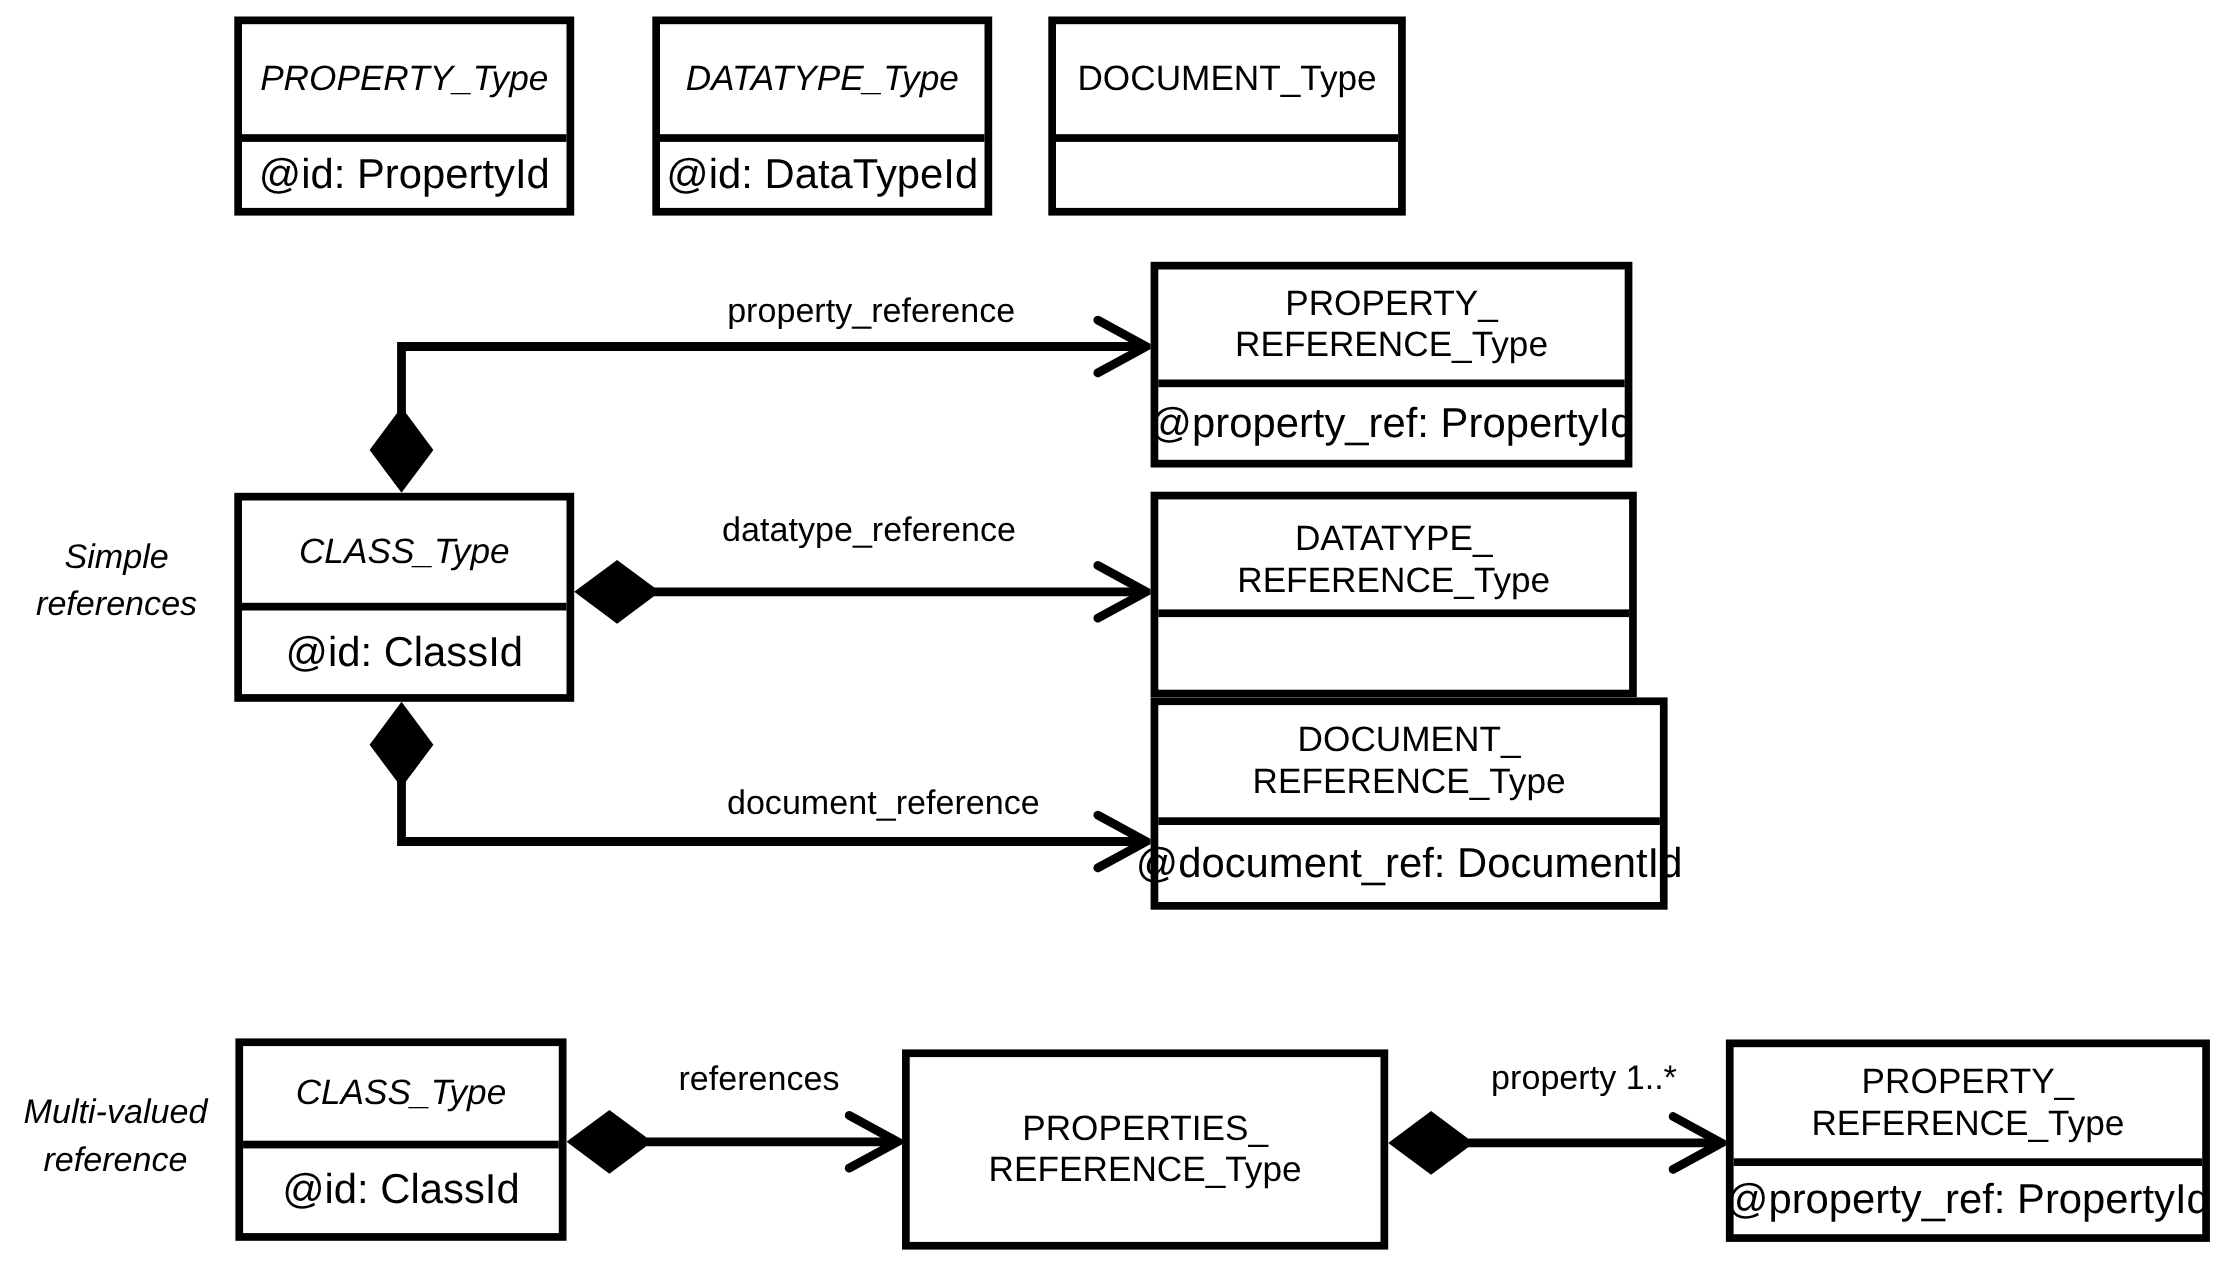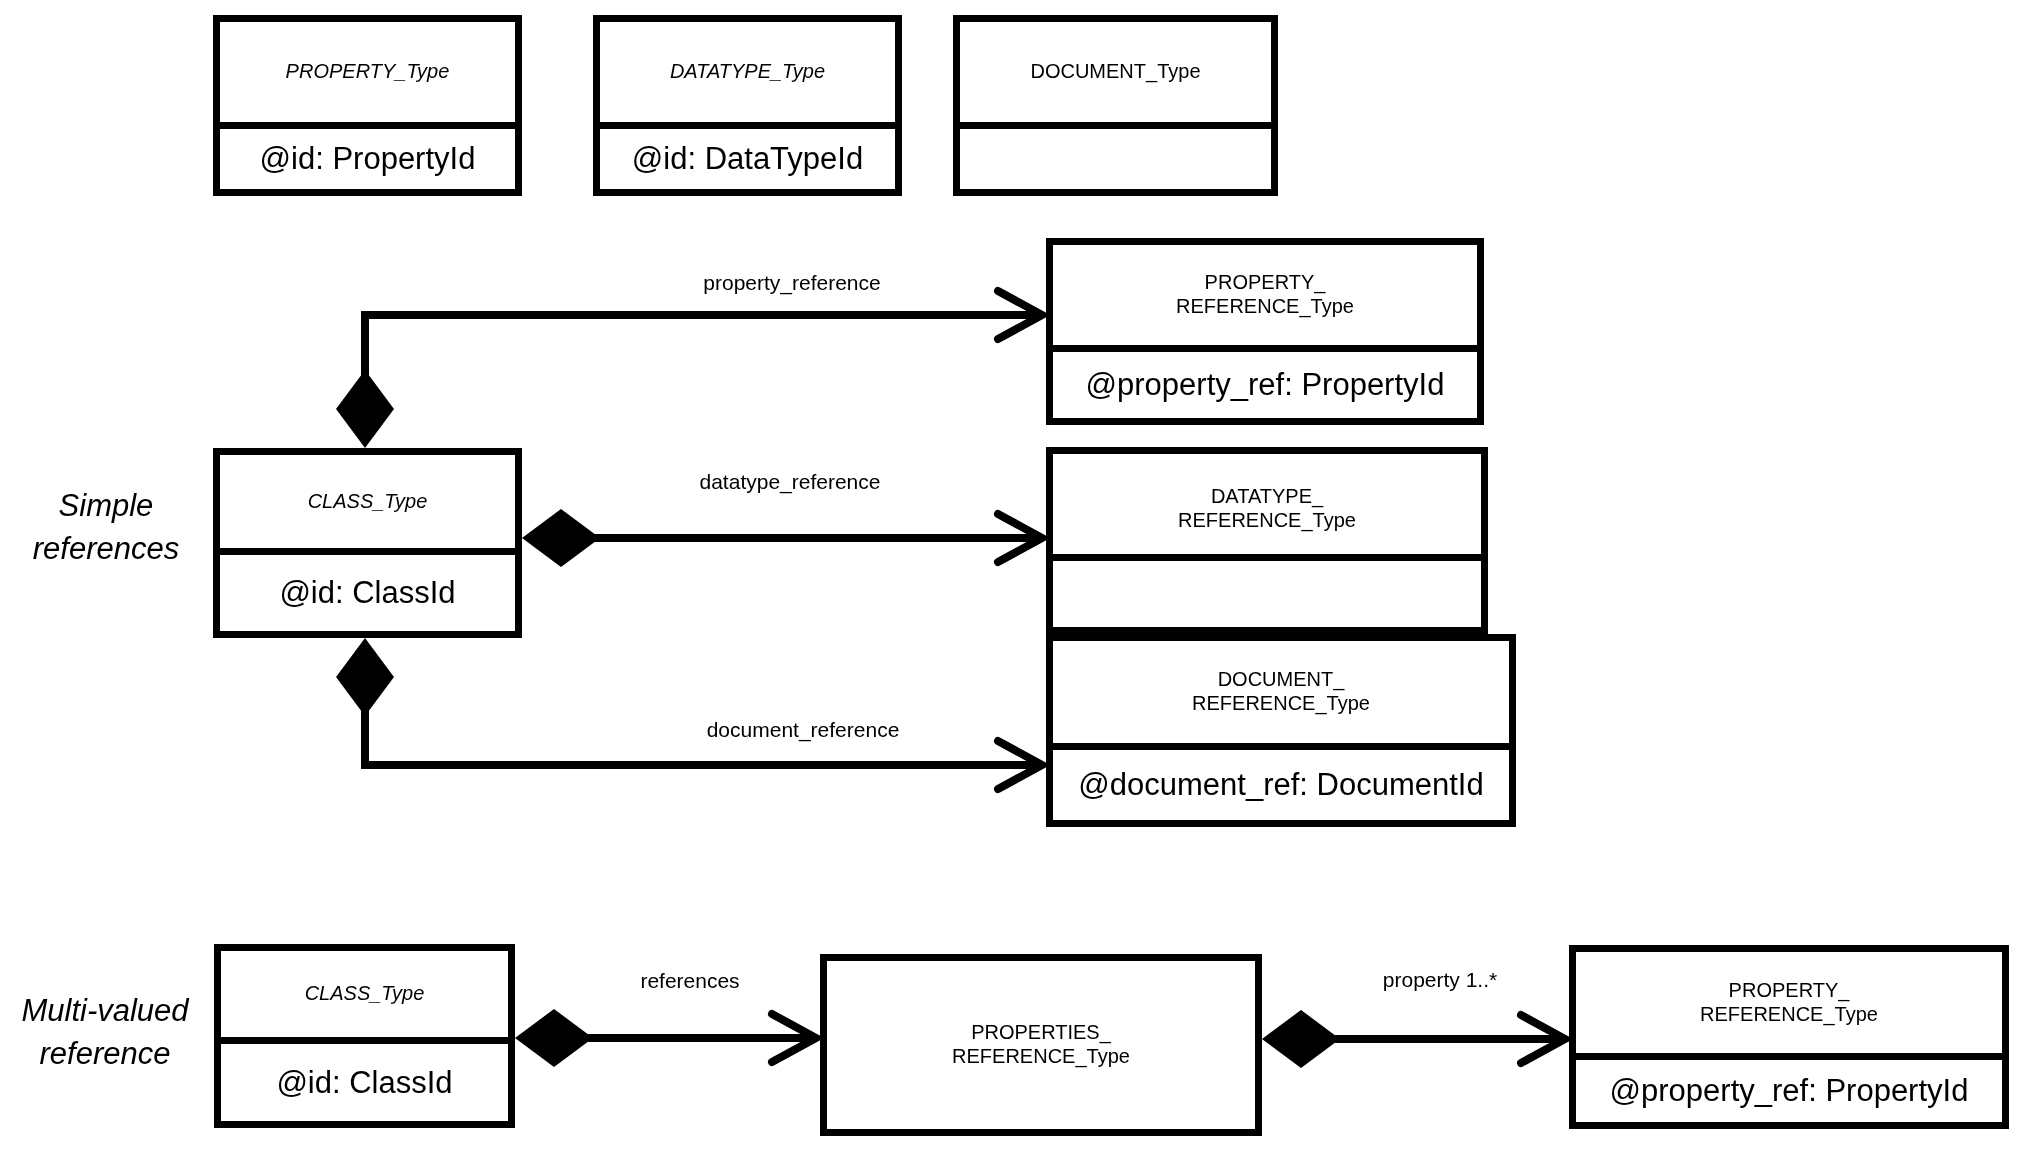--- a/index.html
+++ b/index.html
@@ -25,42 +25,42 @@
     display: flex;
     flex-direction: column;
   }
   .uml-title {
     flex: none;
     display: flex;
     flex-direction: column;
     align-items: center;
     justify-content: center;
     border-bottom: 7px solid #000000;
-    font-size: 20px;
+    font-size: 32px;
     line-height: 1.18;
     text-align: center;
     white-space: nowrap;
   }
   .uml-box.single .uml-title {
     border-bottom: none;
     flex: 1;
   }
   .uml-attr {
     flex: 1;
     display: flex;
     align-items: center;
     justify-content: center;
-    font-size: 31px;
+    font-size: 38px;
     white-space: nowrap;
   }
   .italic { font-style: italic; }
   .edge-label {
     position: absolute;
     transform: translate(-50%, -50%);
-    font-size: 21px;
+    font-size: 31px;
     white-space: nowrap;
   }
   .side-label {
     position: absolute;
     transform: translate(-50%, -50%);
     font-size: 31px;
     font-style: italic;
     text-align: center;
     line-height: 1.38;
     white-space: nowrap;

